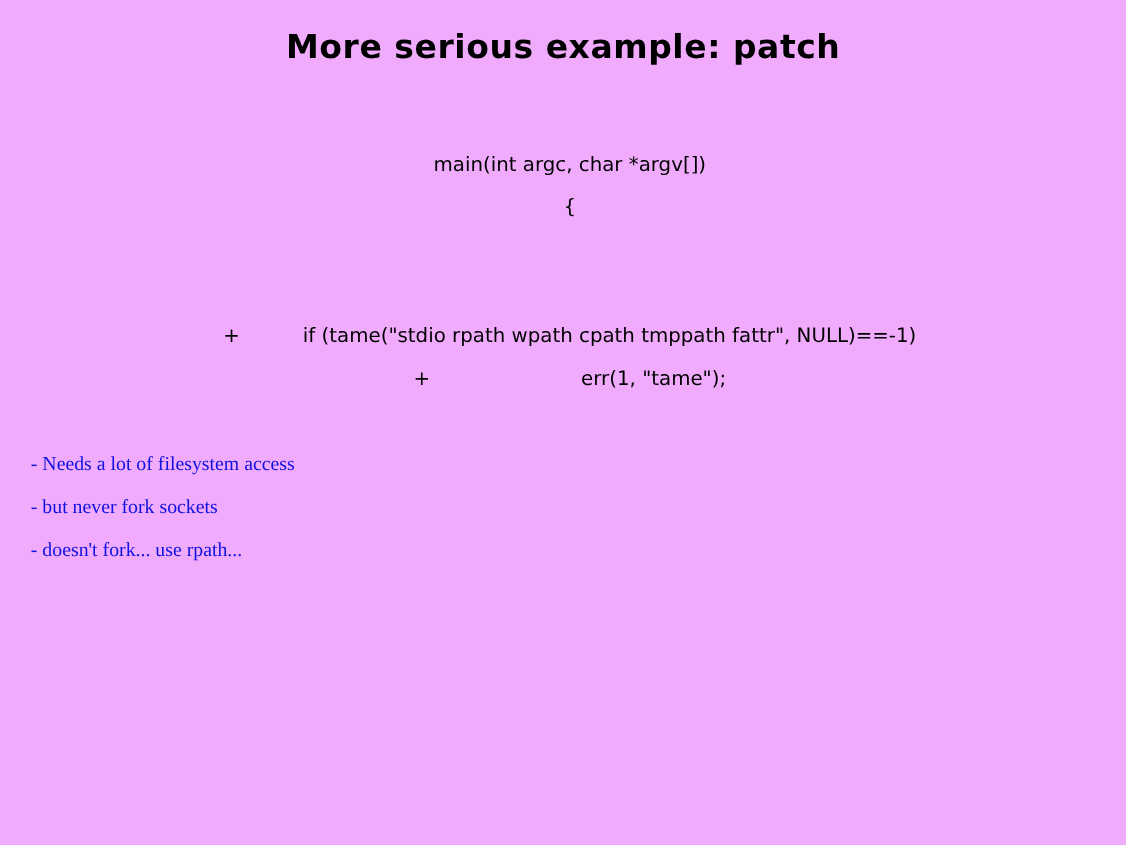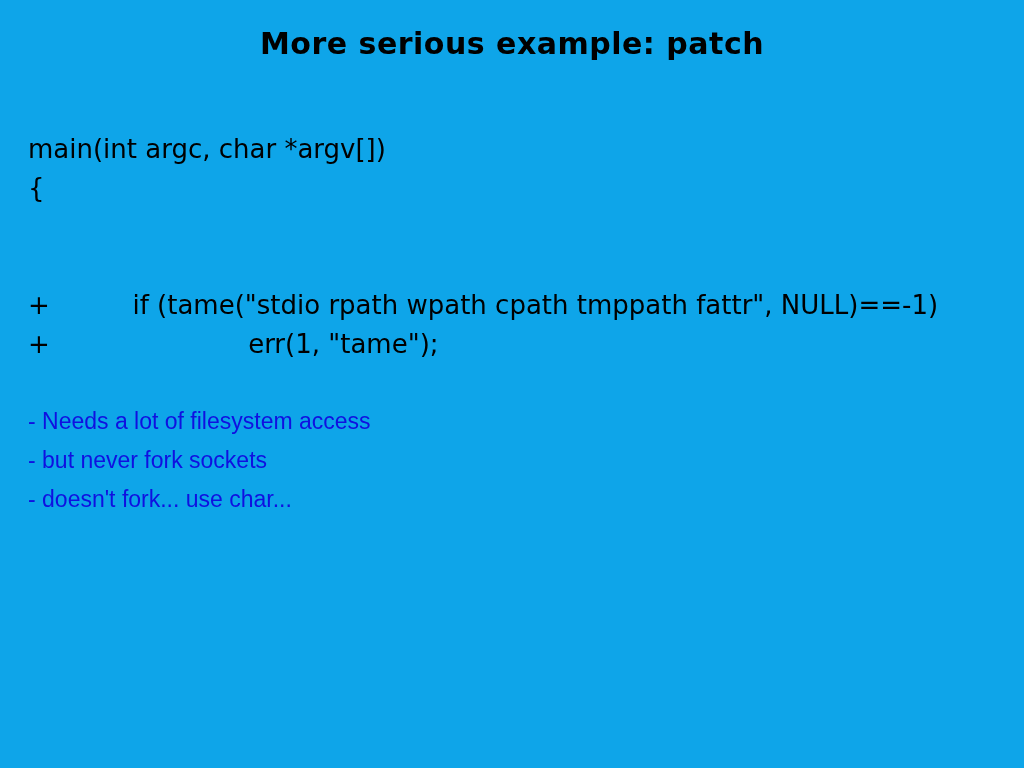--- a/index.html
+++ b/index.html
@@ -11,21 +11,21 @@
     height: 768px;
     background: #ffffff;
     font-family: "DejaVu Sans", sans-serif;
     overflow: hidden;
   }
 
   .slide {
     position: relative;
     width: 1024px;
     height: 768px;
-    background: #0ea5e9;
+    background: #f0abfc;
   }
 
   .slide-title {
     position: absolute;
     top: 26px;
     left: 0;
     width: 1024px;
     text-align: center;
     font-family: "DejaVu Sans", sans-serif;
     font-weight: bold;
@@ -37,41 +37,42 @@
 
   .body-block {
     position: absolute;
     left: 28px;
     top: 130px;
     width: 980px;
   }
 
   .code-line {
     font-family: "DejaVu Sans", sans-serif;
-    font-size: 26px;
+    font-size: 18px;
     line-height: 39px;
     color: #000000;
     white-space: pre;
     height: 39px;
+    text-align: center;
   }
 
   .code-line.blank {
     height: 39px;
   }
 
   .bullet-block {
     position: absolute;
     left: 28px;
     top: 402px;
     width: 980px;
   }
 
   .bullet-line {
-    font-family: Liberation Sans, sans-serif;
-    font-size: 23px;
+    font-family: Liberation Serif, serif;
+    font-size: 18px;
     line-height: 39px;
     color: #1010e0;
     white-space: pre;
     height: 39px;
   }
 </style>
 </head>
 <body>
 
 <div class="slide">
@@ -83,16 +84,16 @@
     <div class="code-line">{</div>
     <div class="code-line blank"></div>
     <div class="code-line blank"></div>
     <div class="code-line">+          if (tame("stdio rpath wpath cpath tmppath fattr", NULL)==-1)</div>
     <div class="code-line">+                        err(1, "tame");</div>
   </div>
 
   <div class="bullet-block">
     <div class="bullet-line">- Needs a lot of filesystem access</div>
     <div class="bullet-line">- but never fork sockets</div>
-    <div class="bullet-line">- doesn't fork... use char...</div>
+    <div class="bullet-line">- doesn't fork... use rpath...</div>
   </div>
 
 </div>
 
 </body></html>

